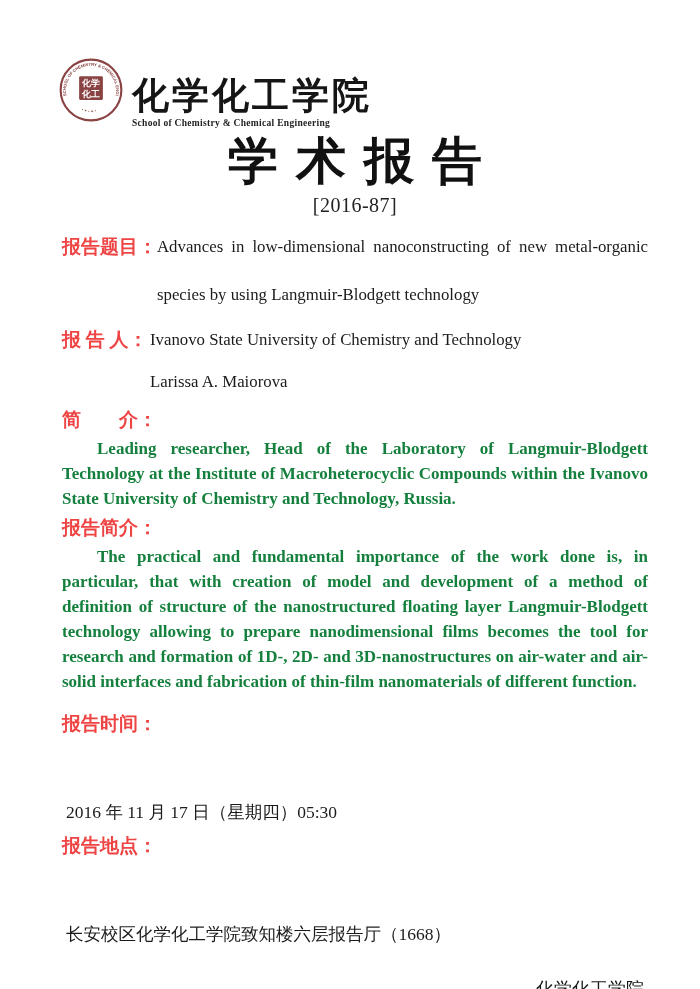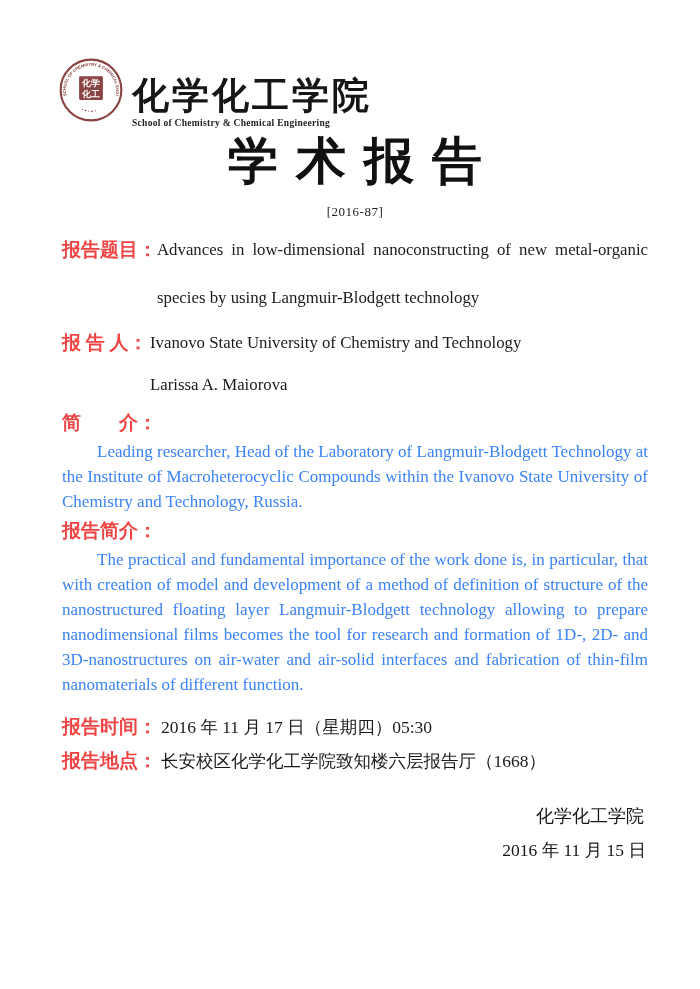--- a/index.html
+++ b/index.html
@@ -27,46 +27,46 @@
     font-size:9.5px;font-weight:bold;color:#222;letter-spacing:.3px;
     margin-top:2px;
     font-family:"Liberation Serif","DejaVu Serif",serif;
   }
   
   .doc-title{
     margin-top:4px;text-align:center;
     font-size:50px;font-weight:900;color:#111;
     letter-spacing:18px;padding-left:18px;line-height:1.15;
   }
-  .issue-no{margin-top:13px;text-align:center;font-size:13px;color:#222;letter-spacing:.5px;}
+  .issue-no{margin-top:3px;text-align:center;font-size:20px;color:#222;letter-spacing:.5px;}
   
   .fields{margin-top:6px;}
   .field-row{display:flex;align-items:flex-start;}
   .field-label{
     flex:0 0 88px;
     font-size:19px;font-weight:bold;color:#ef4444;
     line-height:48px;white-space:nowrap;
     font-family:"Liberation Serif","DejaVu Serif",serif;
   }
   .field-label.compact{line-height:32px;}
   .field-value{
     flex:1;font-size:16.8px;line-height:48px;color:#1b1b1b;
     text-align:justify;
   }
   .field-value.speaker-block{line-height:42px;}
   .label-line{margin-top:2px;}
   .label-line .field-label{line-height:30px;}
   
   .para{
     font-size:17px;line-height:25px;text-align:justify;
-    text-indent:35px;margin:1px 0 0 0;color:#3b82f6;
+    text-indent:35px;margin:1px 0 0 0;color:#15803d;font-weight:bold;
   }
   .para + .para{margin-top:5px;}
   
-  .meta-row{display:flex;align-items:baseline;margin-top:14px;}
+  .meta-row{display:flex;align-items:baseline;margin-top:14px;flex-direction:column;}
   .meta-row .field-label{line-height:32px;}
   .meta-row .meta-value{font-size:17.5px;line-height:32px;color:#1b1b1b;padding-left:4px;}
   .meta-row.venue{margin-top:2px;}
   
   .sign-off{margin-top:22px;text-align:right;}
   .sign-org{font-size:18px;line-height:34px;color:#161616;padding-right:4px;}
   .sign-date{font-size:17.5px;line-height:34px;color:#161616;padding-right:2px;}
 </style>
 </head>
 <body>

